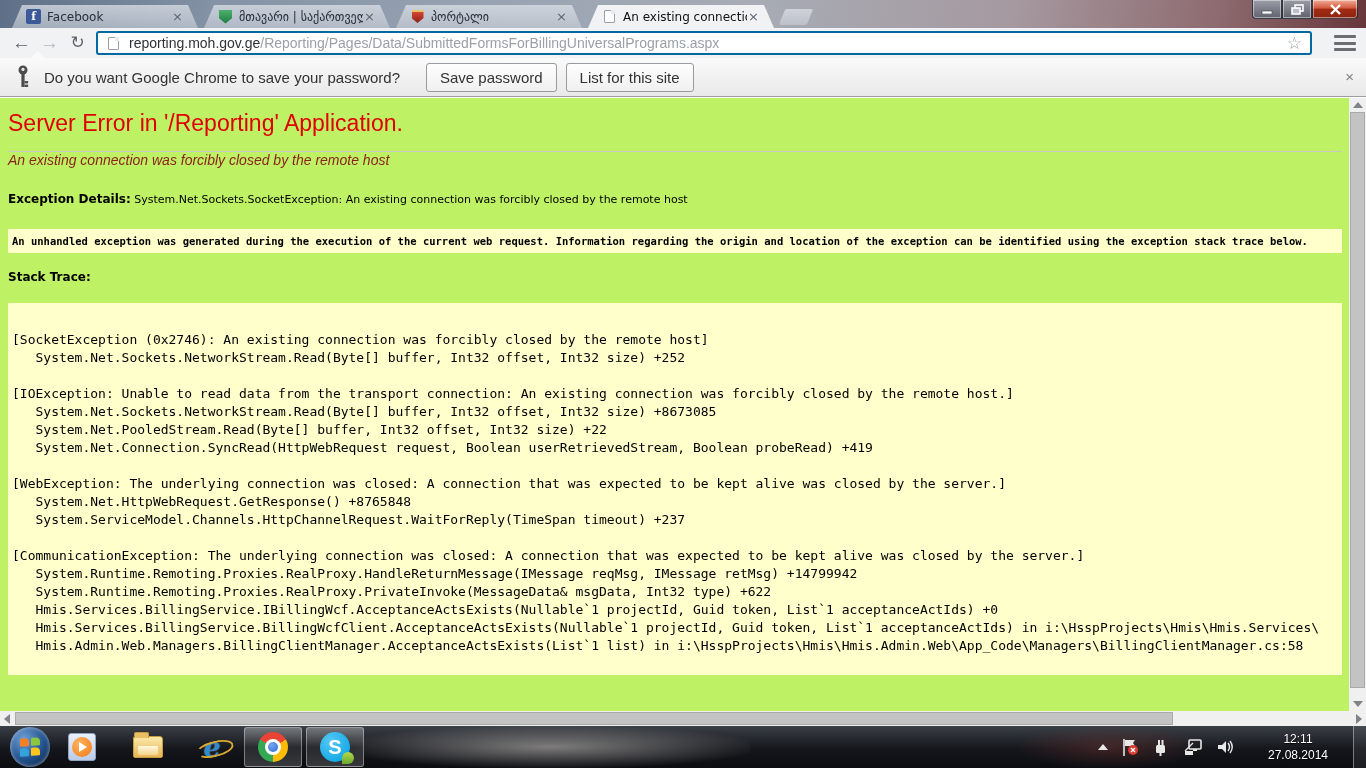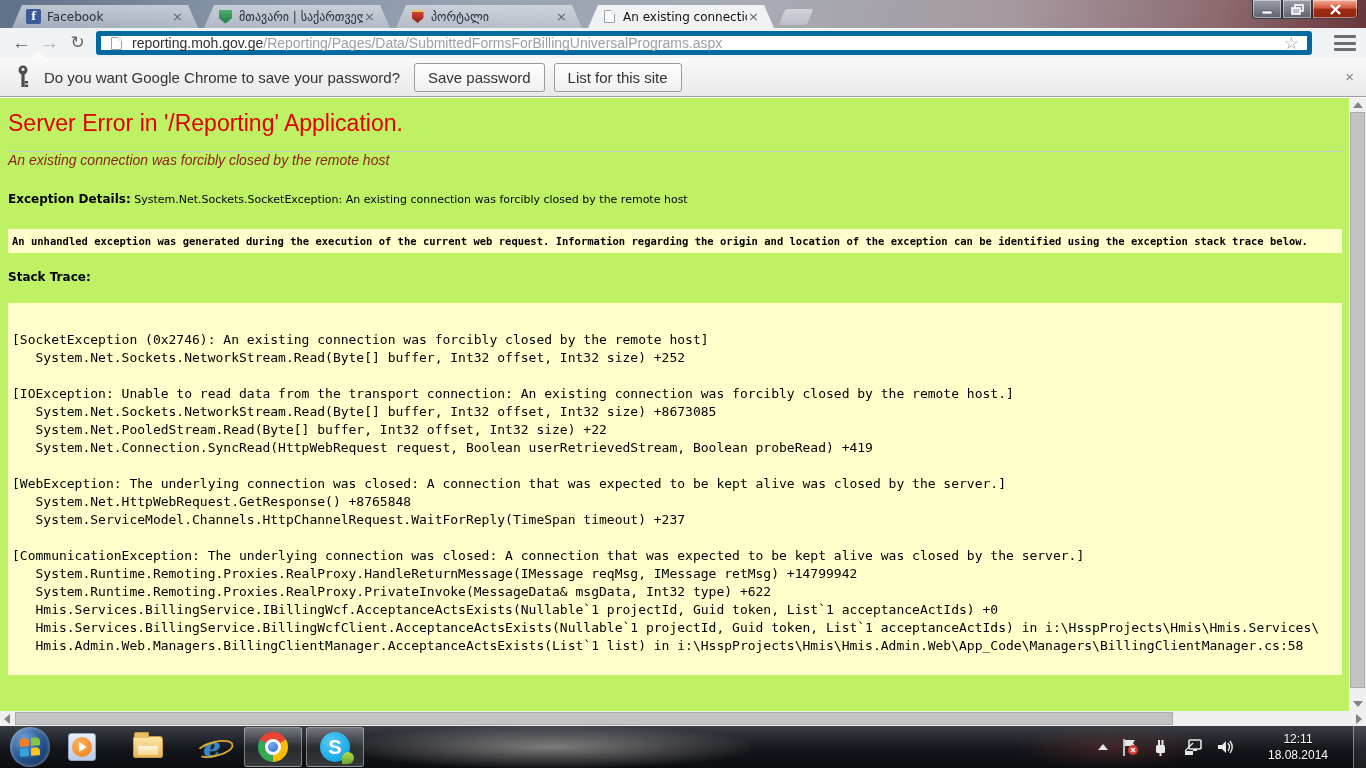--- a/index.html
+++ b/index.html
@@ -37,34 +37,34 @@
     background:linear-gradient(#f0ac97 0%,#d4593c 45%,#a32b14 50%,#8c2410 100%); }
 
   
   .toolbar { position:absolute; left:0; top:28px; width:1366px; height:30px; background:#f1f2f4; }
   .navbtn { position:absolute; top:1px; width:27px; height:27px; display:flex; align-items:center; justify-content:center;
     font-size:19px; color:#5f6368; }
   .navbtn.back { left:8px; }
   .navbtn.fwd { left:36px; color:#b3b6ba; }
   .navbtn.reload { left:64px; font-size:17px; }
   .omnibox { position:absolute; left:96px; top:3px; width:1216px; height:24px; background:#fff;
-    border:5px solid #0369a1; border-radius:3px; display:flex; align-items:center; padding:0 8px; }
+    border:2px solid #0369a1; border-radius:3px; display:flex; align-items:center; padding:0 8px; }
   .omnibox .url { flex:1; font-size:14px; color:#303134; white-space:nowrap; overflow:hidden; margin-left:8px; }
   .omnibox .url .path { color:#9aa0a6; }
   .star { font-size:17px; color:#9aa0a6; }
   .menubtn { position:absolute; right:10px; top:7px; width:22px; height:16px; display:flex; flex-direction:column; justify-content:space-between; }
   .menubtn i { display:block; height:3px; background:#6a6d71; border-radius:1px; }
 
   
   .infobar { position:absolute; left:0; top:58px; width:1366px; height:39px;
     background:linear-gradient(#fafafa,#e9e9e9); border-bottom:1px solid #9c9ea1; display:flex; align-items:center; }
   .infobar .anchor { position:absolute; left:30px; top:-7px; width:0; height:0;
     border-left:8px solid transparent; border-right:8px solid transparent; border-bottom:8px solid #fafafa; }
   .keyicon { margin:0 14px 0 16px; }
-  .infobar .msg { font-size:15px; color:#333; margin-right:14px; }
+  .infobar .msg { font-size:15px; color:#333; margin-right:26px; }
   .ibtn { font-size:15px; color:#333; background:linear-gradient(#fefefe,#f0f0f0);
     border:1px solid #989a9d; border-radius:3px; padding:4px 13px; margin-right:9px; height:29px; }
   .infobar .ib-close { position:absolute; right:12px; top:10px; color:#808080; font-size:15px; }
 
   
   .page { position:absolute; left:0; top:98px; width:1366px; height:613px; background:#bef264; overflow:hidden;
     padding:12px 24px 0 8px; font-family:"DejaVu Sans", sans-serif; }
   .page h1 { font-size:23px; font-weight:400; color:#e10000; line-height:1.2; font-family:"Liberation Sans", sans-serif; }
   .page hr { border:none; border-top:1px solid #c9c9c9; margin:13px 0 0; }
   .page h2 { font-size:14px; font-weight:400; font-style:italic; color:#8a1f1b; font-family:"Liberation Sans", sans-serif; }
@@ -316,16 +316,16 @@
     <span class="trayicon">
       <svg width="20" height="18">
           <path d="M2 7 L6 7 L10 3 L10 15 L6 11 L2 11 Z" fill="#e8e8e8"></path>
           <path d="M12 5 Q15 9 12 13" stroke="#e8e8e8" stroke-width="1.4" fill="none"></path>
           <path d="M14 3 Q18.5 9 14 15" stroke="#e8e8e8" stroke-width="1.4" fill="none"></path>
         </svg>
     </span>
   </div>
   <div class="clock">
     <div>12:11</div>
-    <div>18.08.2014</div>
+    <div>27.08.2014</div>
   </div>
   <div class="showdesktop"></div>
 </div>
 
 </body></html>

